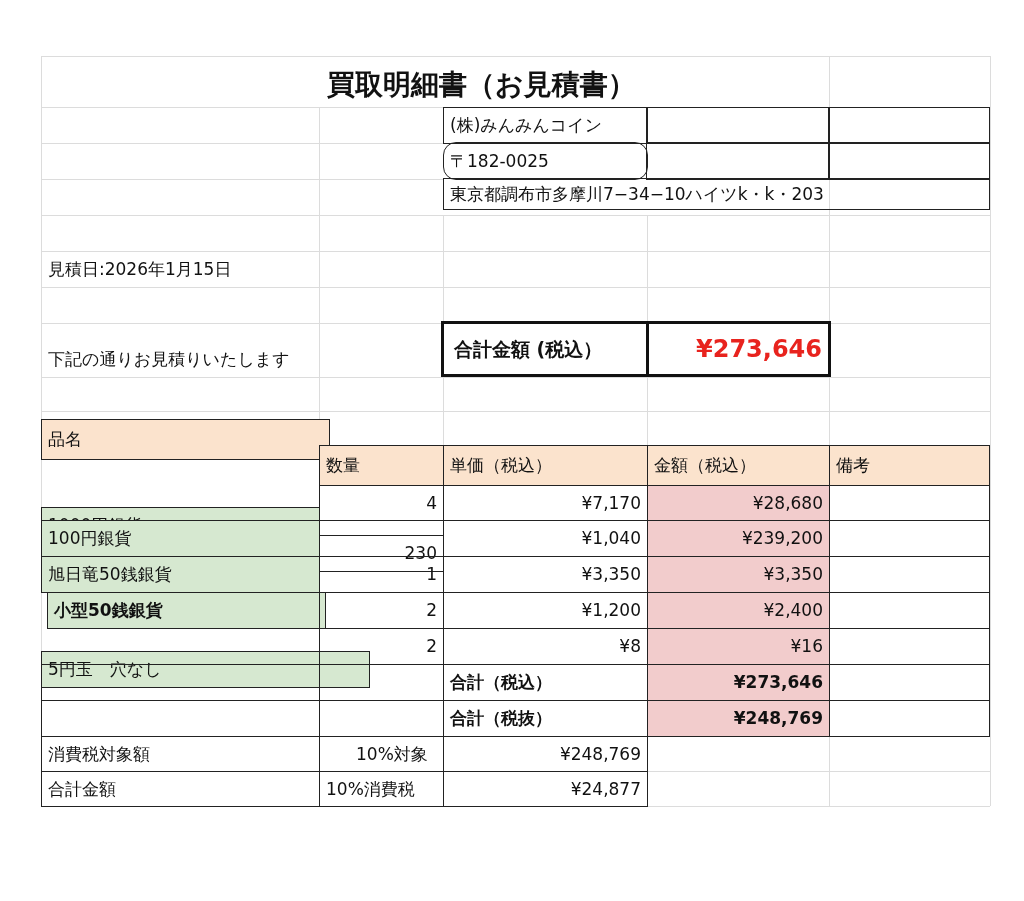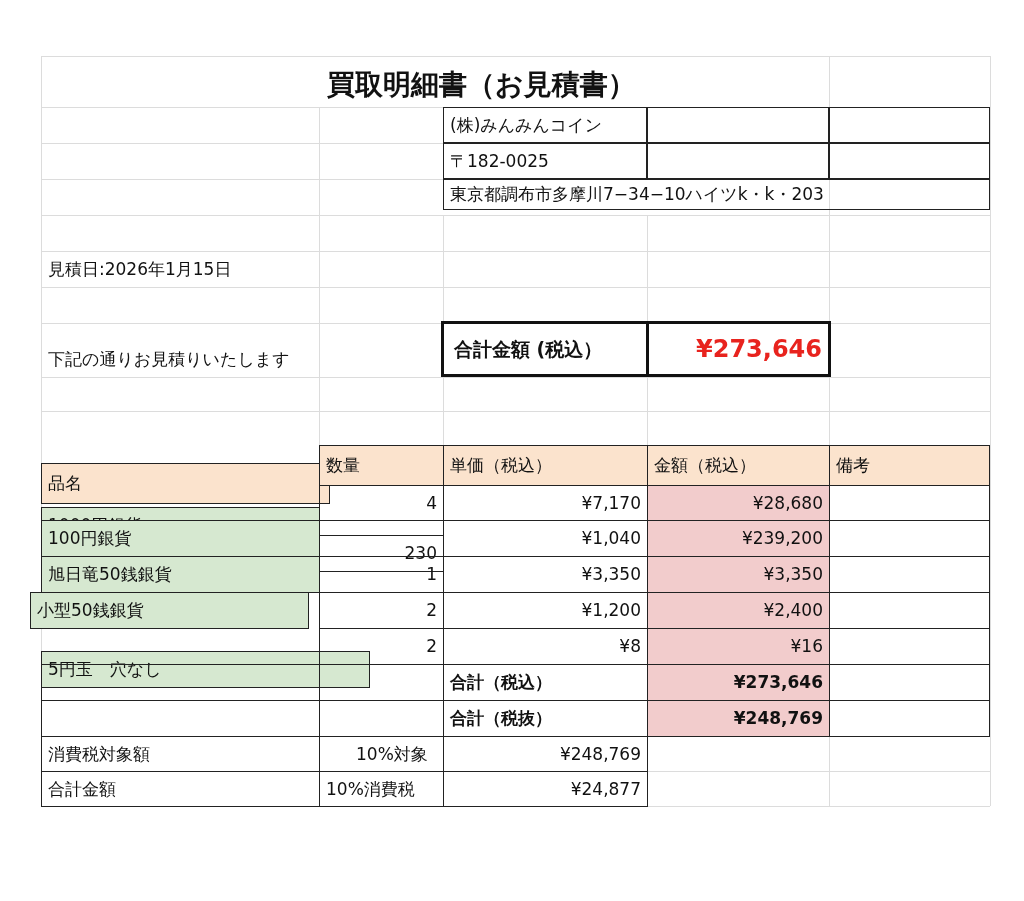--- a/index.html
+++ b/index.html
@@ -43,33 +43,33 @@
   <div class="hline" style="left:41px;top:377px;width:949px;"></div>
   <div class="hline" style="left:41px;top:411px;width:949px;"></div>
   <div class="hline" style="left:647px;top:771px;width:343px;"></div>
   <div class="hline" style="left:647px;top:806px;width:343px;"></div>
 
   <div class="c title" style="left:319px;top:62px;width:510px;height:45px;padding-left:8px;">買取明細書（お見積書）</div>
 
   <div class="c bx" style="left:443px;top:107px;width:205px;height:37px;">(株)みんみんコイン</div>
   <div class="c bx" style="left:646px;top:107px;width:184px;height:37px;"></div>
   <div class="c bx" style="left:828px;top:107px;width:162px;height:37px;"></div>
-  <div class="c bx" style="left:443px;top:142px;width:205px;height:38px;">〒182-0025</div>
+  <div class="c bx" style="left:443px;top:142px;width:205px;height:38px;border-radius:13px;">〒182-0025</div>
   <div class="c bx" style="left:646px;top:142px;width:184px;height:38px;"></div>
   <div class="c bx" style="left:828px;top:142px;width:162px;height:38px;"></div>
   <div class="c bx" style="left:443px;top:178px;width:547px;height:32px;">東京都調布市多摩川7−34−10ハイツk・k・203</div>
 
   <div class="c" style="left:42px;top:252px;width:277px;height:35px;">見積日:2026年1月15日</div>
 
   <div class="c" style="left:42px;top:341px;width:400px;height:36px;">下記の通りお見積りいたします</div>
 
   <div class="c thick tk" style="left:441px;top:321px;width:208px;height:56px;padding-left:10px;">合計金額 (税込）</div>
   <div class="c thick r red" style="left:646px;top:321px;width:185px;height:56px;">¥273,646</div>
 
-  <div class="c bx hdr" style="left:41px;top:463px;width:289px;height:41px;">品名</div>
+  <div class="c bx hdr" style="left:41px;top:419px;width:289px;height:41px;">品名</div>
   <div class="c bx hdr" style="left:319px;top:445px;width:125px;height:41px;">数量</div>
   <div class="c bx hdr" style="left:443px;top:445px;width:205px;height:41px;">単価（税込）</div>
   <div class="c bx hdr" style="left:647px;top:445px;width:183px;height:41px;">金額（税込）</div>
   <div class="c bx hdr" style="left:829px;top:445px;width:161px;height:41px;">備考</div>
 
   <div class="c bx grn" style="left:41px;top:485px;width:279px;height:36px;margin-top:22px;">1000円銀貨</div>
   <div class="c bx r" style="left:319px;top:485px;width:125px;height:36px;">4</div>
   <div class="c bx r" style="left:443px;top:485px;width:205px;height:36px;">¥7,170</div>
   <div class="c bx r pnk" style="left:647px;top:485px;width:183px;height:36px;">¥28,680</div>
   <div class="c bx" style="left:829px;top:485px;width:161px;height:36px;"></div>
@@ -79,21 +79,21 @@
   <div class="c bx r" style="left:443px;top:520px;width:205px;height:37px;">¥1,040</div>
   <div class="c bx r pnk" style="left:647px;top:520px;width:183px;height:37px;">¥239,200</div>
   <div class="c bx" style="left:829px;top:520px;width:161px;height:37px;"></div>
 
   <div class="c bx grn" style="left:41px;top:556px;width:279px;height:37px;">旭日竜50銭銀貨</div>
   <div class="c bx r" style="left:319px;top:556px;width:125px;height:37px;">1</div>
   <div class="c bx r" style="left:443px;top:556px;width:205px;height:37px;">¥3,350</div>
   <div class="c bx r pnk" style="left:647px;top:556px;width:183px;height:37px;">¥3,350</div>
   <div class="c bx" style="left:829px;top:556px;width:161px;height:37px;"></div>
 
-  <div class="c bx grn" style="left:30px;top:592px;width:279px;height:37px;">小型50銭銀貨</div>
+  <div class="c bx grn" style="left:47px;top:592px;width:279px;height:37px;font-weight:bold;">小型50銭銀貨</div>
   <div class="c bx r" style="left:319px;top:592px;width:125px;height:37px;">2</div>
   <div class="c bx r" style="left:443px;top:592px;width:205px;height:37px;">¥1,200</div>
   <div class="c bx r pnk" style="left:647px;top:592px;width:183px;height:37px;">¥2,400</div>
   <div class="c bx" style="left:829px;top:592px;width:161px;height:37px;"></div>
 
   <div class="c bx grn" style="left:41px;top:628px;width:329px;height:37px;margin-top:23px;">5円玉　穴なし</div>
   <div class="c bx r" style="left:319px;top:628px;width:125px;height:37px;">2</div>
   <div class="c bx r" style="left:443px;top:628px;width:205px;height:37px;">¥8</div>
   <div class="c bx r pnk" style="left:647px;top:628px;width:183px;height:37px;">¥16</div>
   <div class="c bx" style="left:829px;top:628px;width:161px;height:37px;"></div>

